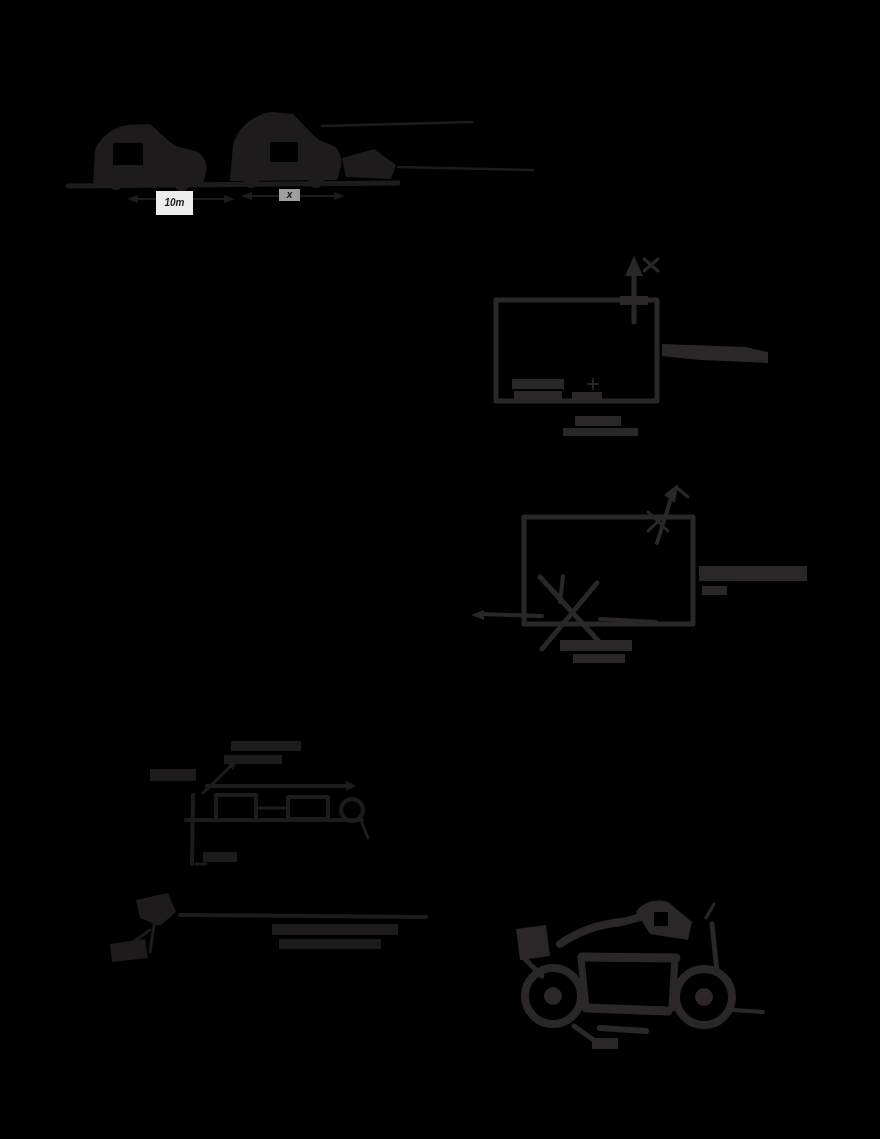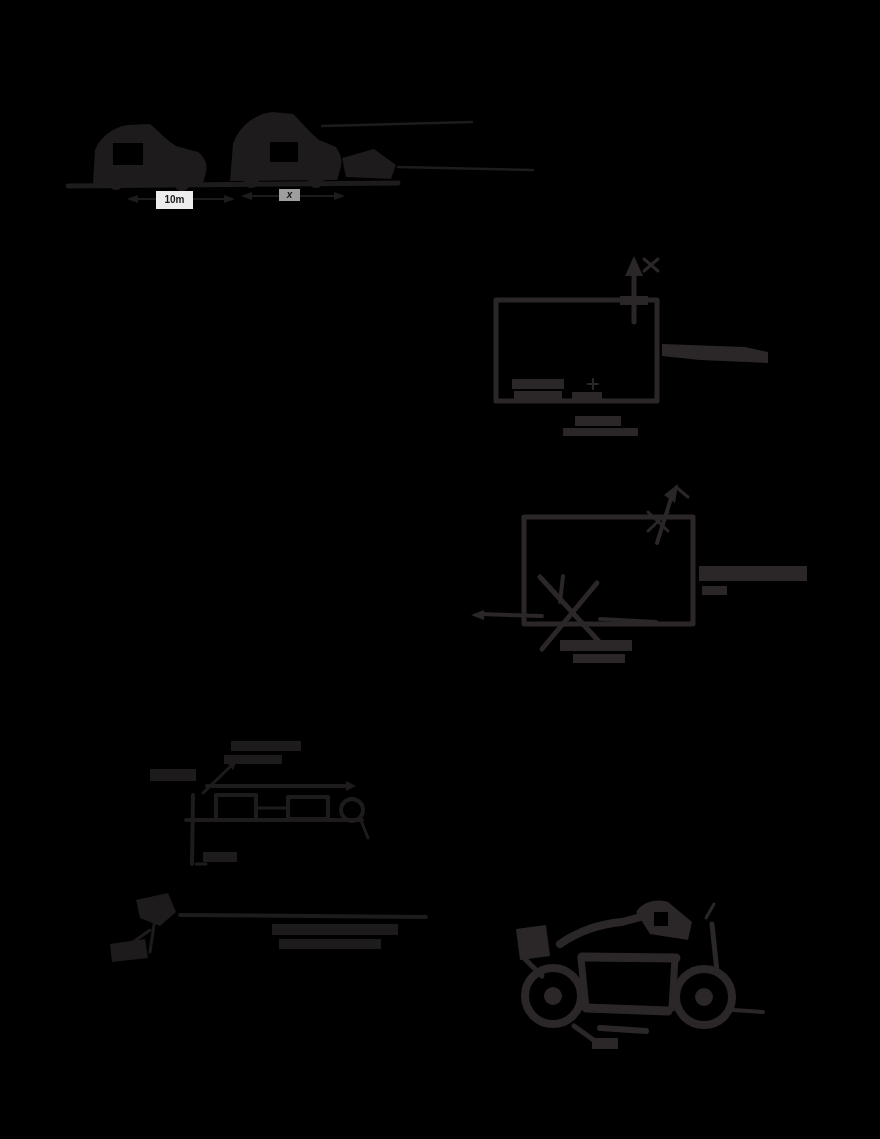--- a/index.html
+++ b/index.html
@@ -18,21 +18,21 @@
   svg{position:absolute;left:0;top:0;}
   .s{stroke:var(--ink);fill:none;stroke-linecap:round;stroke-linejoin:round;}
   .f{fill:var(--ink);stroke:none;}
   .sd{stroke:var(--ink-dark);fill:none;stroke-linecap:round;stroke-linejoin:round;}
   .fd{fill:var(--ink-dark);stroke:none;}
   .hole{fill:var(--bg);stroke:none;}
   .dim-label{
     position:absolute;display:flex;align-items:center;justify-content:center;
     font-size:10px;font-weight:bold;color:var(--label-text);line-height:1;
   }
-  #label-10m{left:156px;top:191px;width:37px;height:18px;background:var(--label-bg);}
+  #label-10m{left:156px;top:191px;width:37px;height:24px;background:var(--label-bg);font-style:italic;}
   #label-x{left:279px;top:189px;width:21px;height:12px;background:var(--label-bg-gray);font-style:italic;}
 </style>
 </head>
 <body>
 
 <div id="page">
 
   <svg width="880" height="1139" viewBox="0 0 880 1139">
 
     <g>

